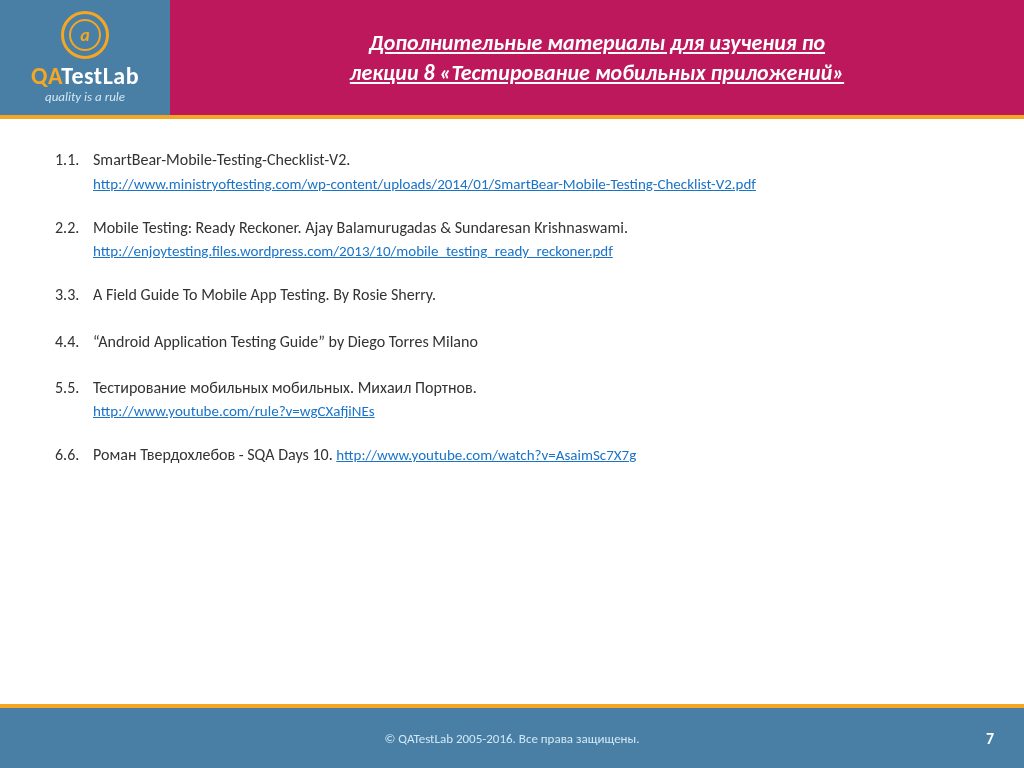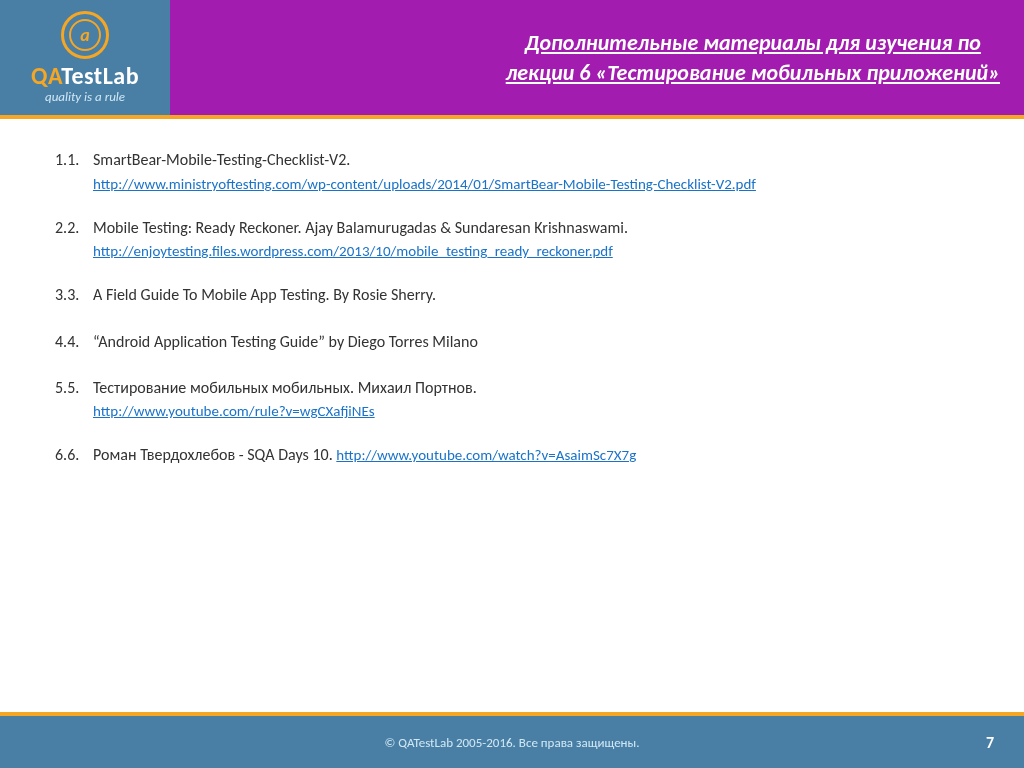--- a/index.html
+++ b/index.html
@@ -85,23 +85,23 @@
     .logo-tagline {
       color: #d0e8f5;
       font-size: 13px;
       font-style: italic;
     }
 
     .header-title {
       flex: 1;
       display: flex;
       align-items: center;
-      justify-content: flex-end;
+      justify-content: center;
       padding: 28px 24px;
-      background: #a21caf;
+      background: #be185d;
     }
 
     .header-title h1 {
       color: #ffffff;
       font-size: 22px;
       font-weight: bold;
       font-style: italic;
       text-align: center;
       line-height: 1.35;
       text-decoration: underline;
@@ -151,21 +151,21 @@
     .item-link {
       font-size: 15px;
       color: #1a73c8;
       line-height: 1.4;
       word-break: break-all;
     }
 
     
     .footer {
       background: #4a7fa5;
-      height: 56px;
+      height: 64px;
       display: flex;
       align-items: center;
       justify-content: center;
       position: relative;
       border-top: 4px solid #f5a623;
     }
 
     .footer-text {
       color: #d0e8f5;
       font-size: 13px;
@@ -192,21 +192,21 @@
         </div>
       </div>
       <div>
         <span class="logo-brand"><span>QA</span>TestLab</span>
       </div>
       <div class="logo-tagline">quality is a rule</div>
     </div>
     <div class="header-title">
       <h1>
         <span>Дополнительные материалы для изучения по</span><br>
-        <span>лекции 6 «Тестирование мобильных приложений»</span>
+        <span>лекции 8 «Тестирование мобильных приложений»</span>
       </h1>
     </div>
   </div>
 
   <div class="content">
     <ol class="item-list">
 
       <li class="list-item">
         <span class="item-number">1.</span>
         <div class="item-content">

